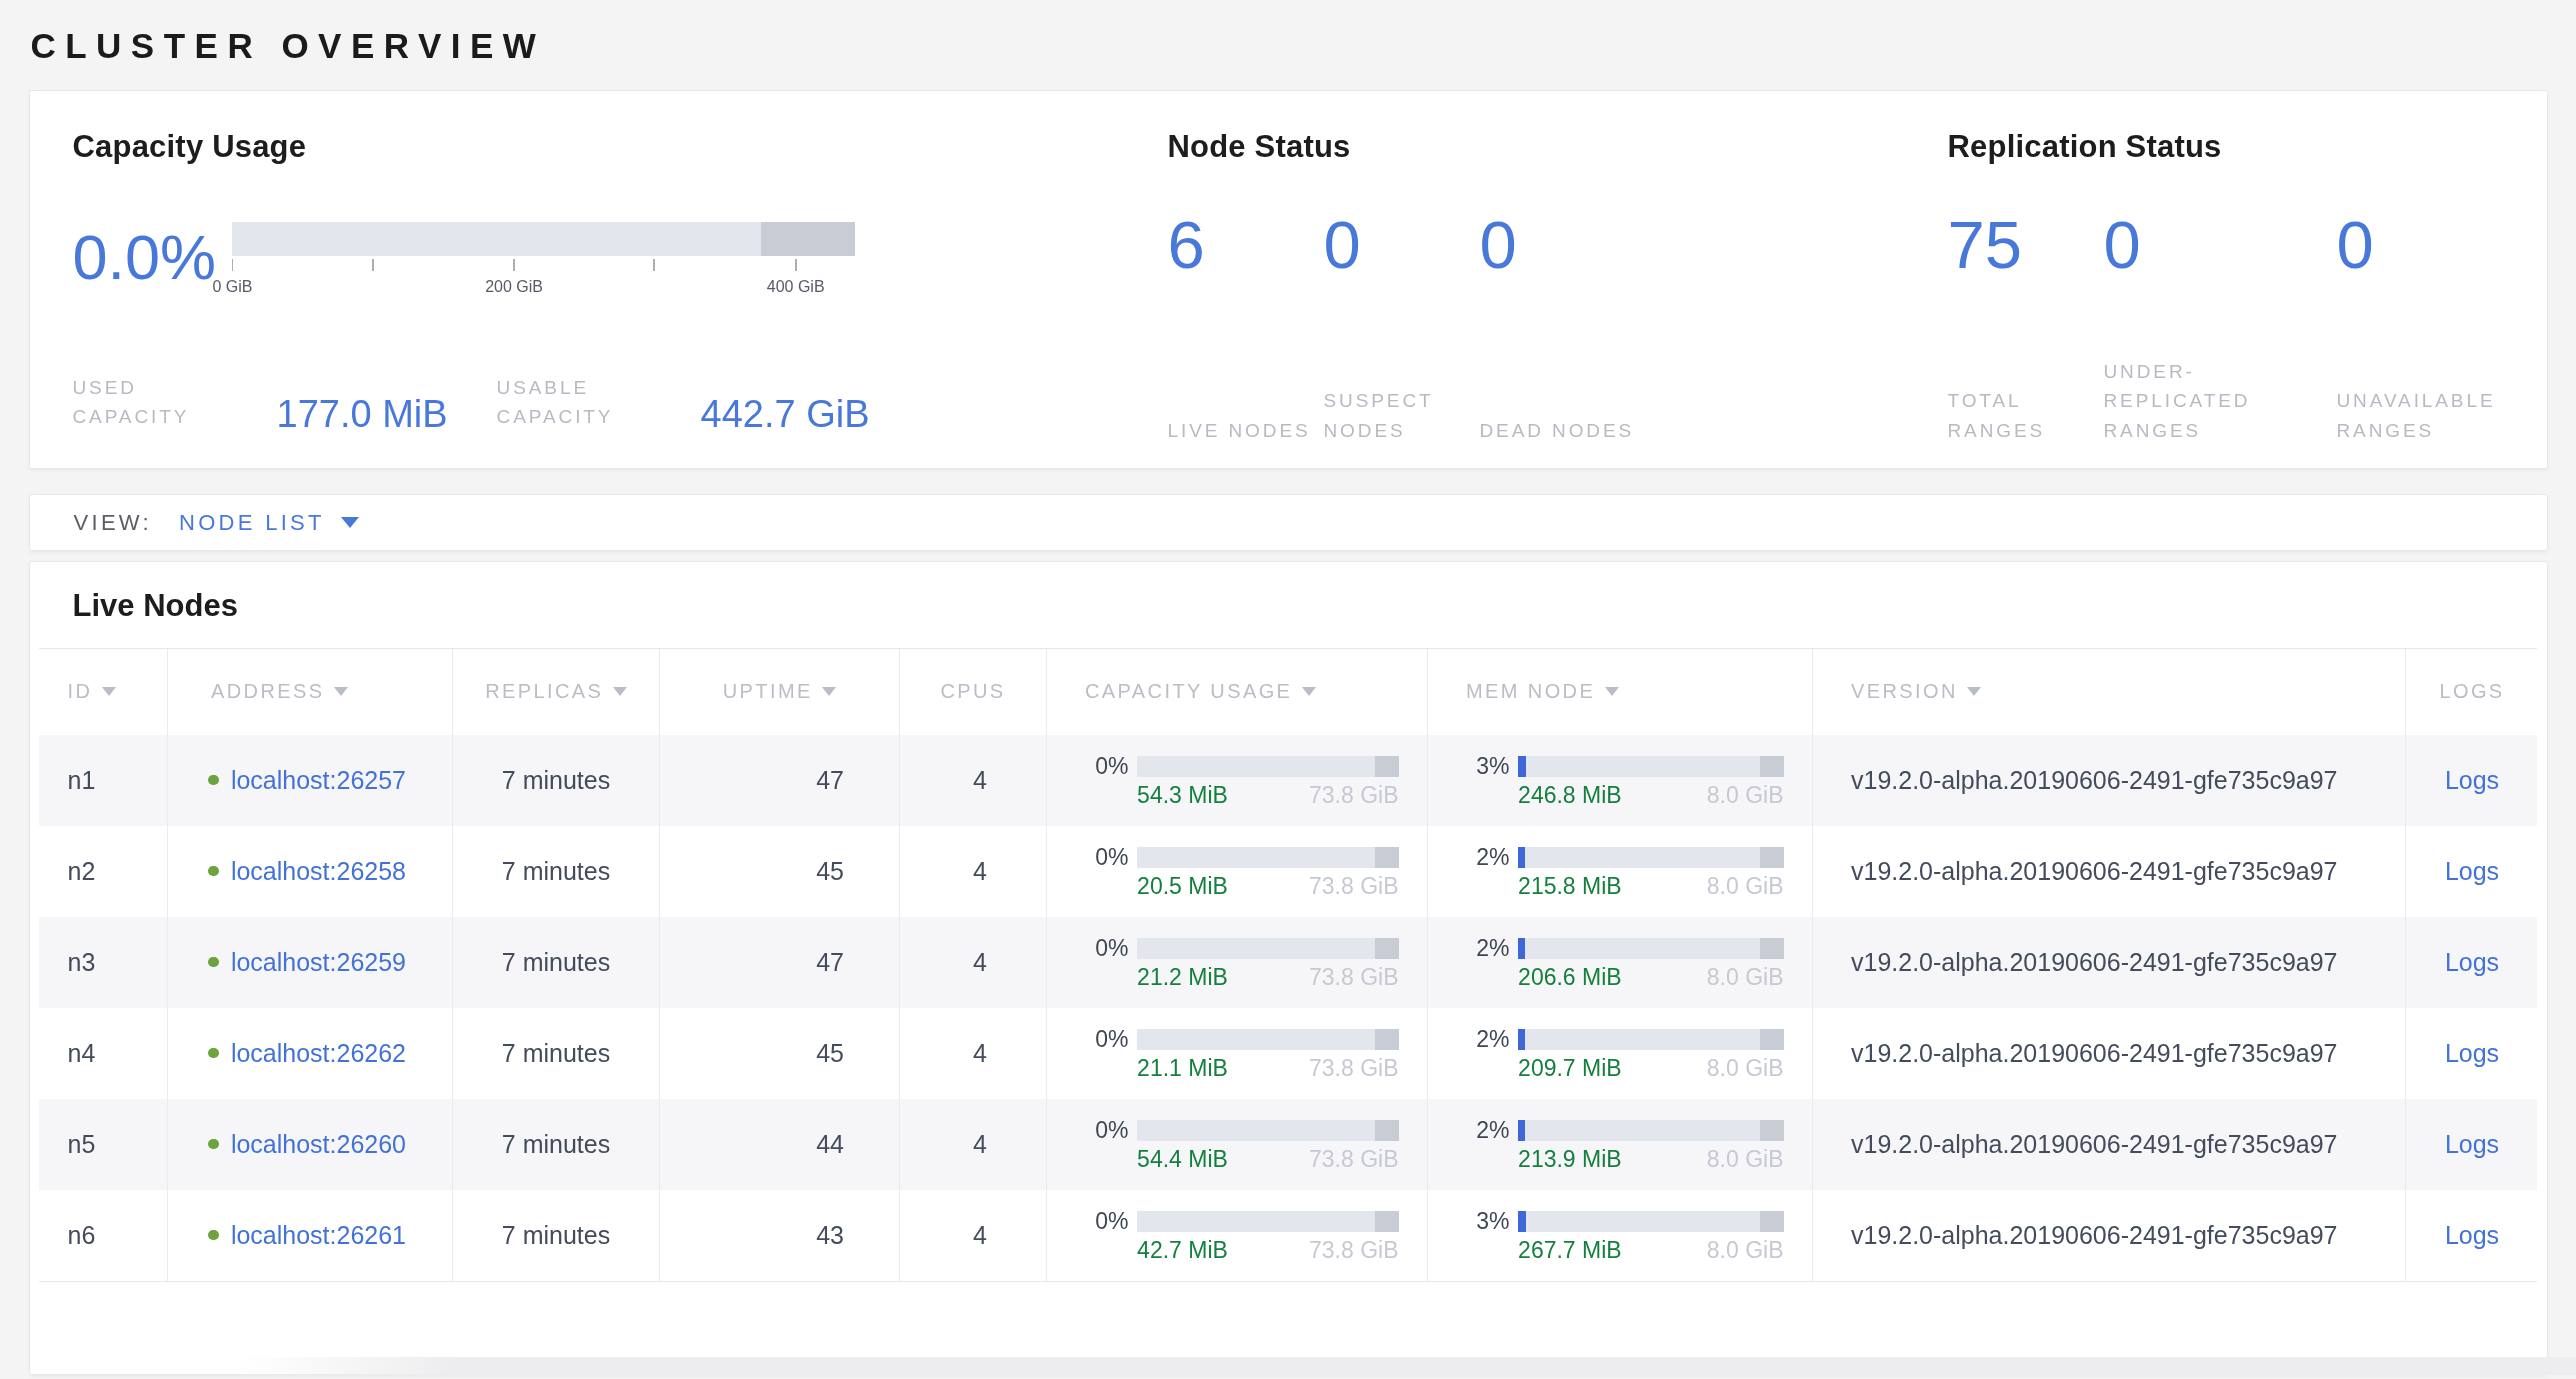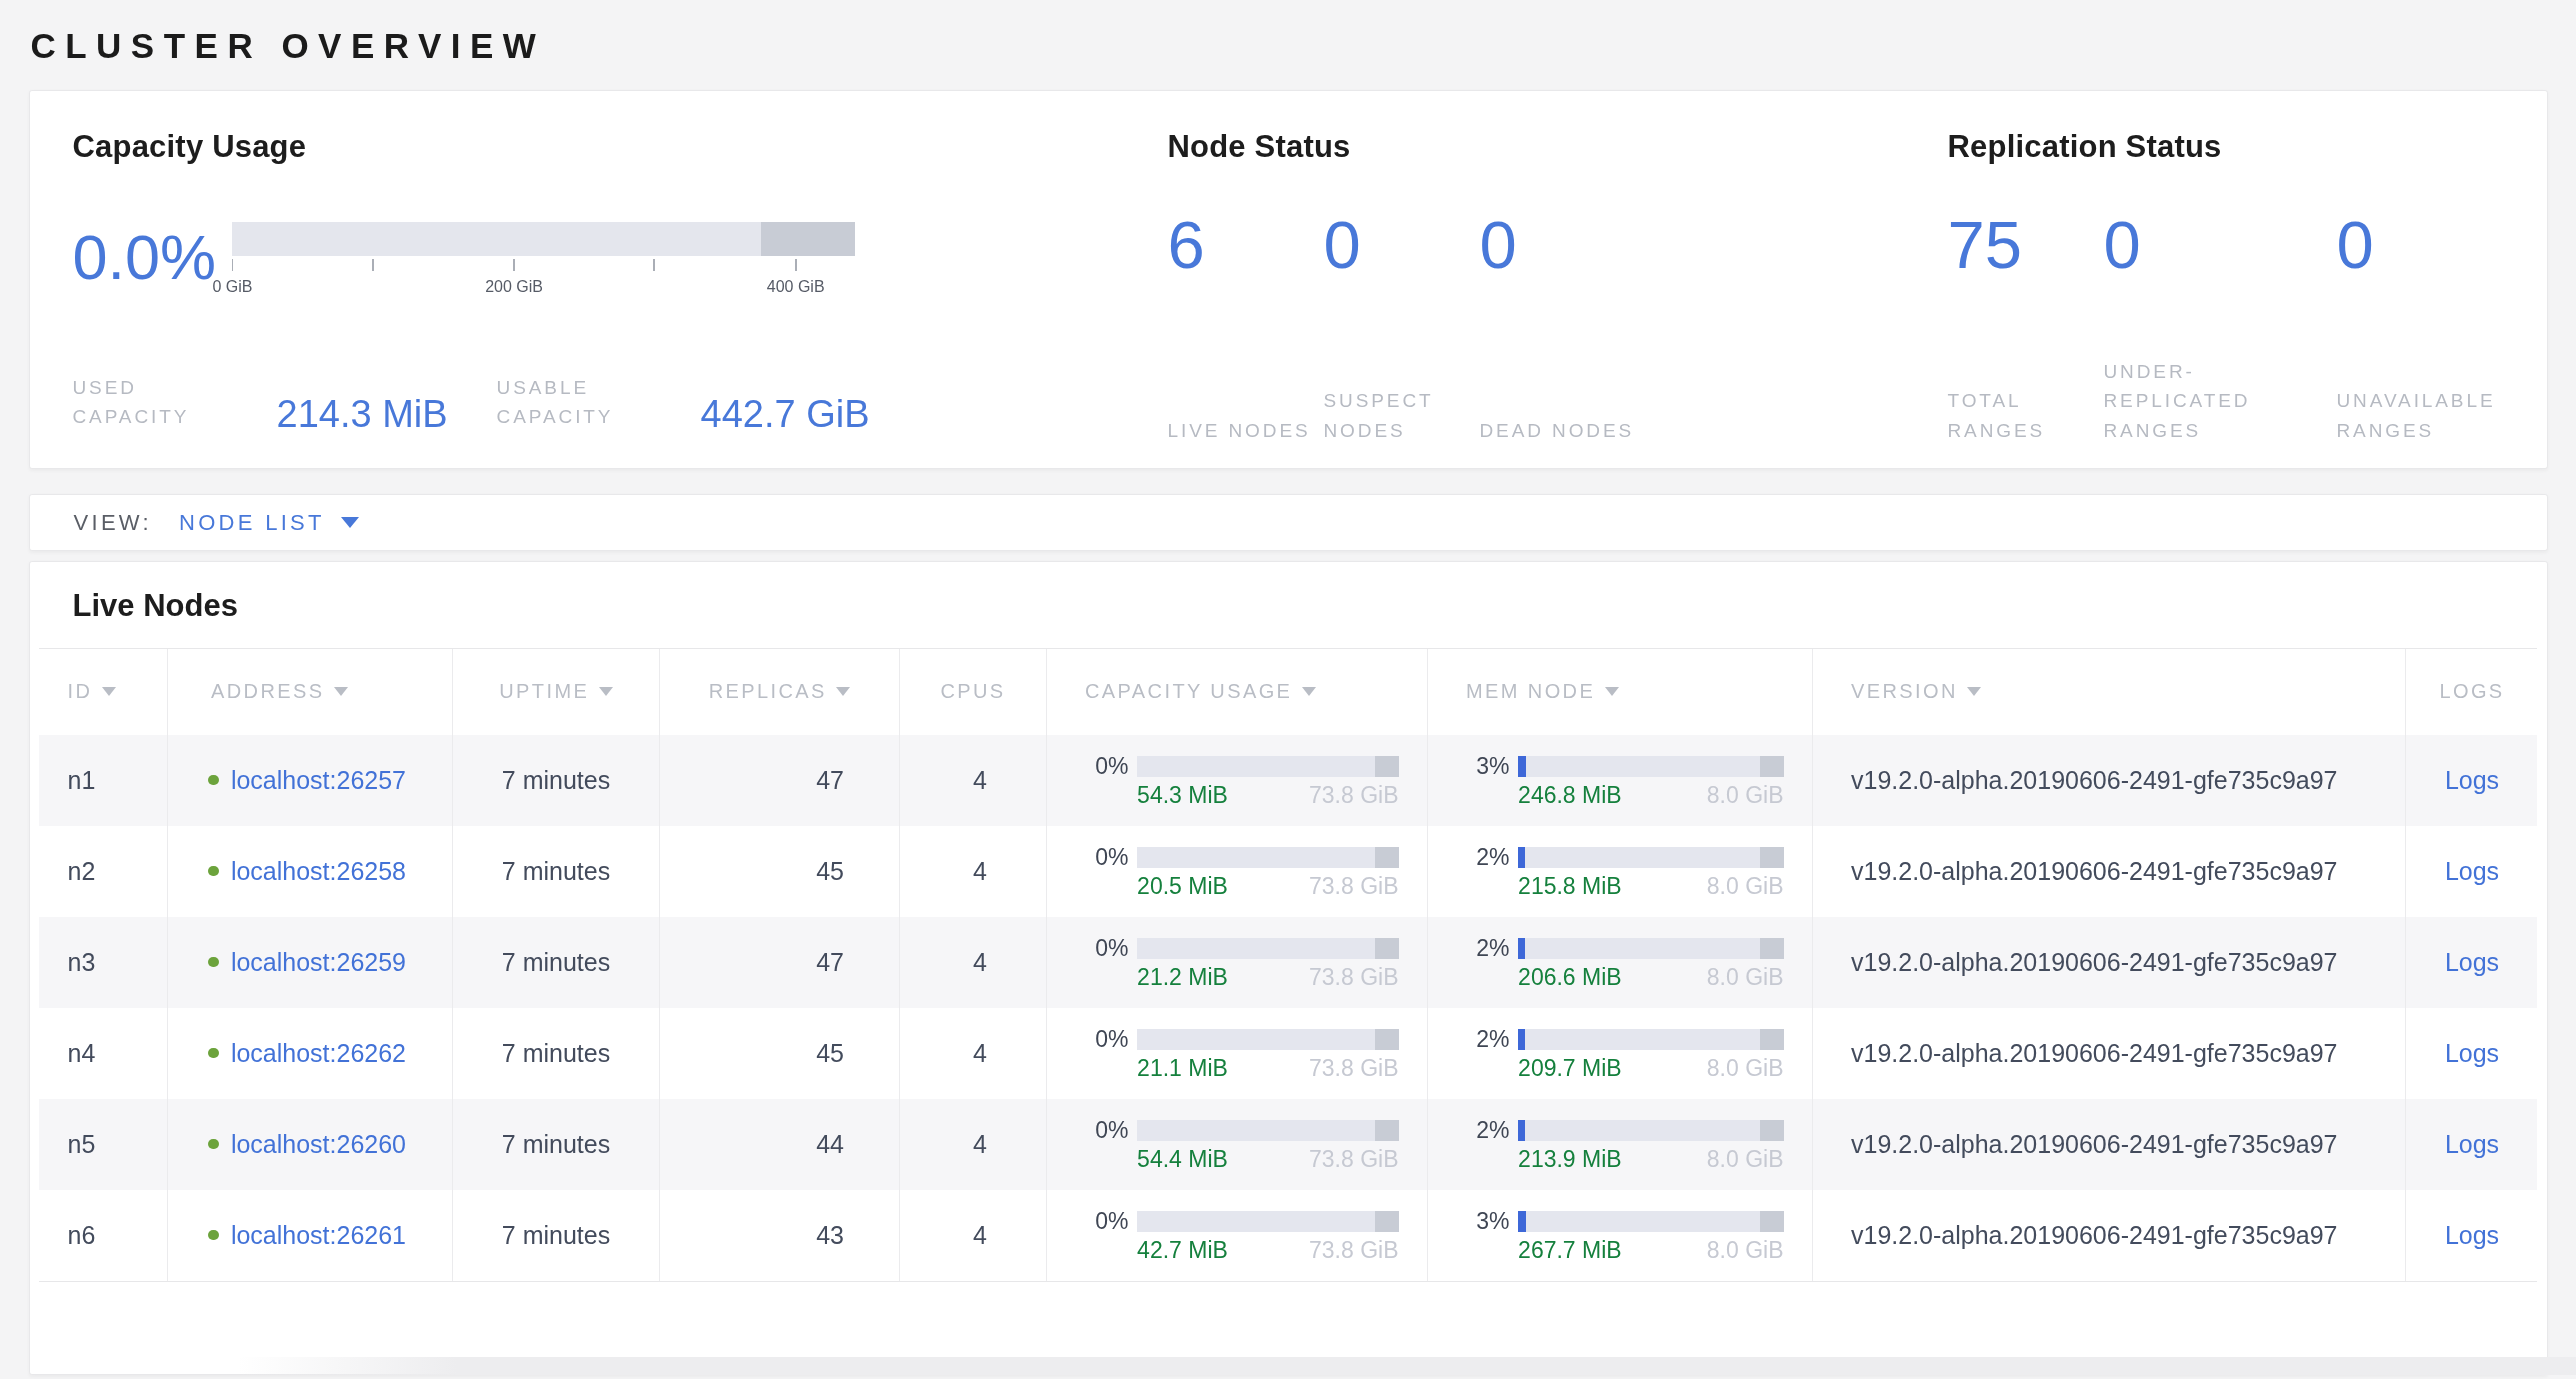--- a/index.html
+++ b/index.html
@@ -134,21 +134,21 @@
               <div class="tick" style="left: 67.7%;"></div>
               <div class="tick" style="left: 90.4%;">
                 <span class="tick-label">400 GiB</span>
               </div>
             </div>
         </div>
       </div>
       <div class="cap-stats">
         <div class="cap-stat">
           <div class="mini-label">USED CAPACITY</div>
-          <div class="cap-stat-value">214.3 MiB</div>
+          <div class="cap-stat-value">177.0 MiB</div>
         </div>
         <div class="cap-stat">
           <div class="mini-label">USABLE CAPACITY</div>
           <div class="cap-stat-value">442.7 GiB</div>
         </div>
       </div>
     </div>
 
     <div class="sec sec-nodes">
       <h2>Node Status</h2>
@@ -201,25 +201,25 @@
       <div class="tr thead">
           <div class="th">
             <span>ID</span>
             <span class="sort-arrow"></span>
           </div>
           <div class="th">
             <span>ADDRESS</span>
             <span class="sort-arrow"></span>
           </div>
           <div class="th">
+            <span>REPLICAS</span>
+            <span class="sort-arrow"></span>
+          </div>
+          <div class="th">
             <span>UPTIME</span>
-            <span class="sort-arrow"></span>
-          </div>
-          <div class="th">
-            <span>REPLICAS</span>
             <span class="sort-arrow"></span>
           </div>
           <div class="th">
             <span>CPUS</span>
           </div>
           <div class="th">
             <span>CAPACITY USAGE</span>
             <span class="sort-arrow"></span>
           </div>
           <div class="th">

